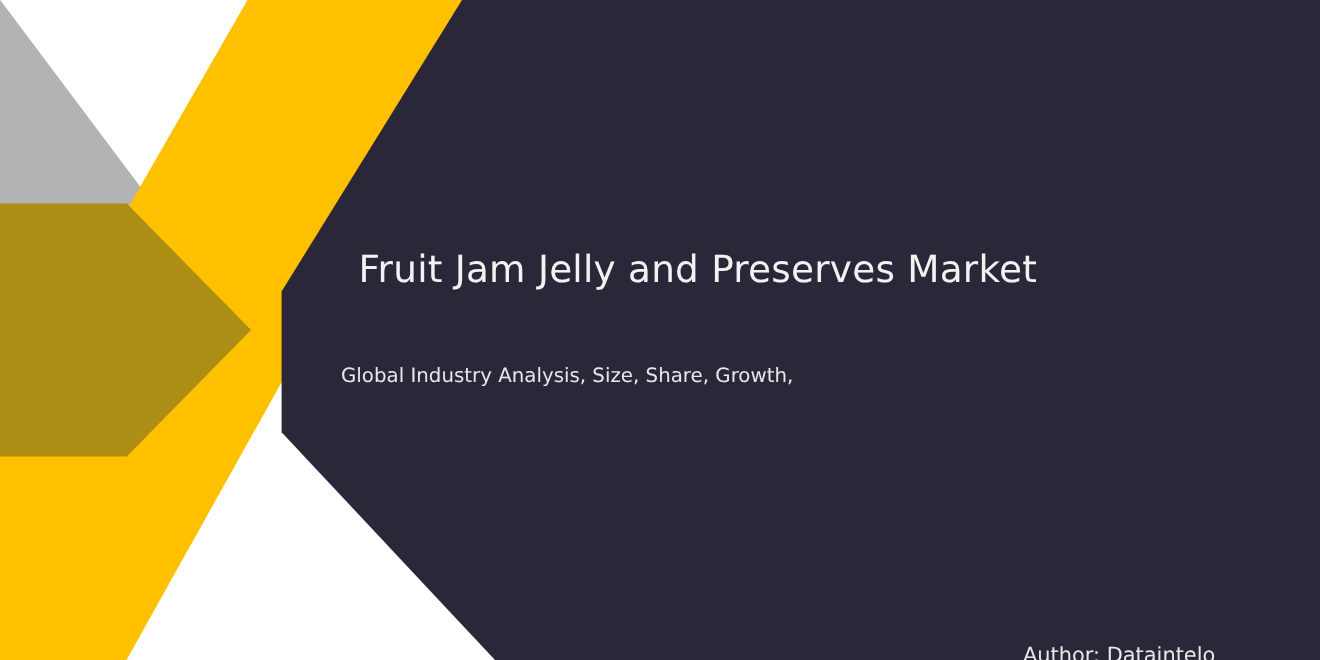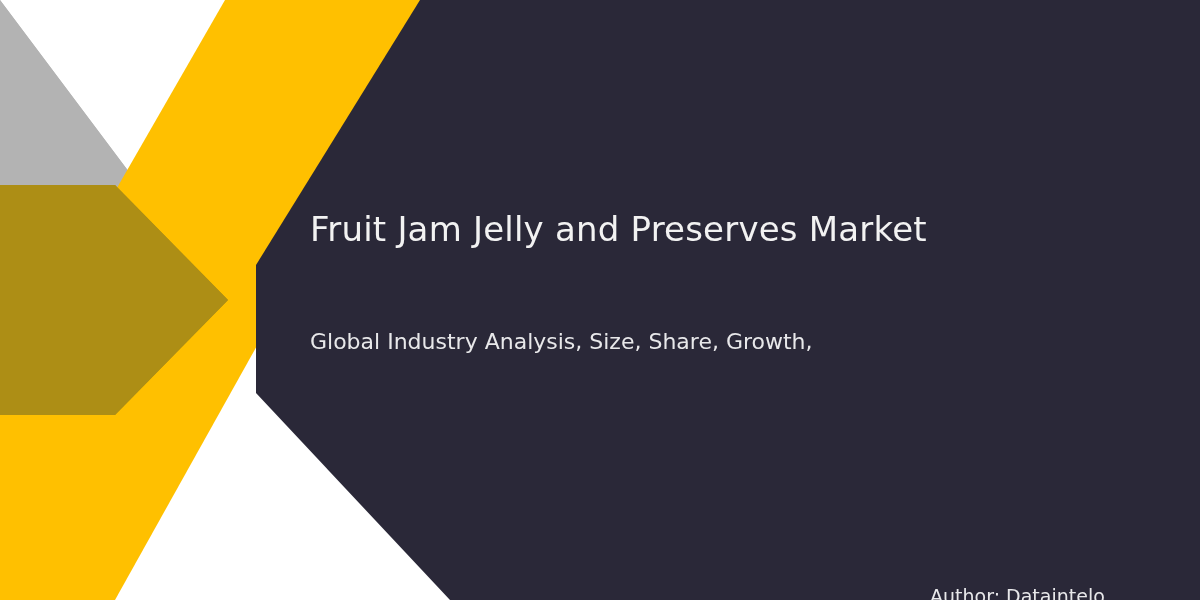--- a/index.html
+++ b/index.html
@@ -46,38 +46,38 @@
     top: 0;
     width: 1200px;
     height: 600px;
   }
 
   .slide-title {
     position: absolute;
     left: 310px;
     top: 206px;
     width: 800px;
-    margin: 0;
+    margin: 16px;
     font-family: "DejaVu Sans", sans-serif;
     font-size: 34px;
     font-weight: 400;
     line-height: 46px;
     letter-spacing: 0.2px;
     color: #f2f2f2;
     white-space: nowrap;
   }
 
   .slide-subtitle {
     position: absolute;
     left: 310px;
     top: 321px;
     width: 640px;
     margin: 0;
     font-family: "DejaVu Sans", sans-serif;
-    font-size: 22px;
+    font-size: 18px;
     font-weight: 400;
     line-height: 41px;
     color: #e8e8ea;
   }
   .slide-subtitle .sub-line {
     display: block;
     white-space: nowrap;
   }
 
   .slide-author {

